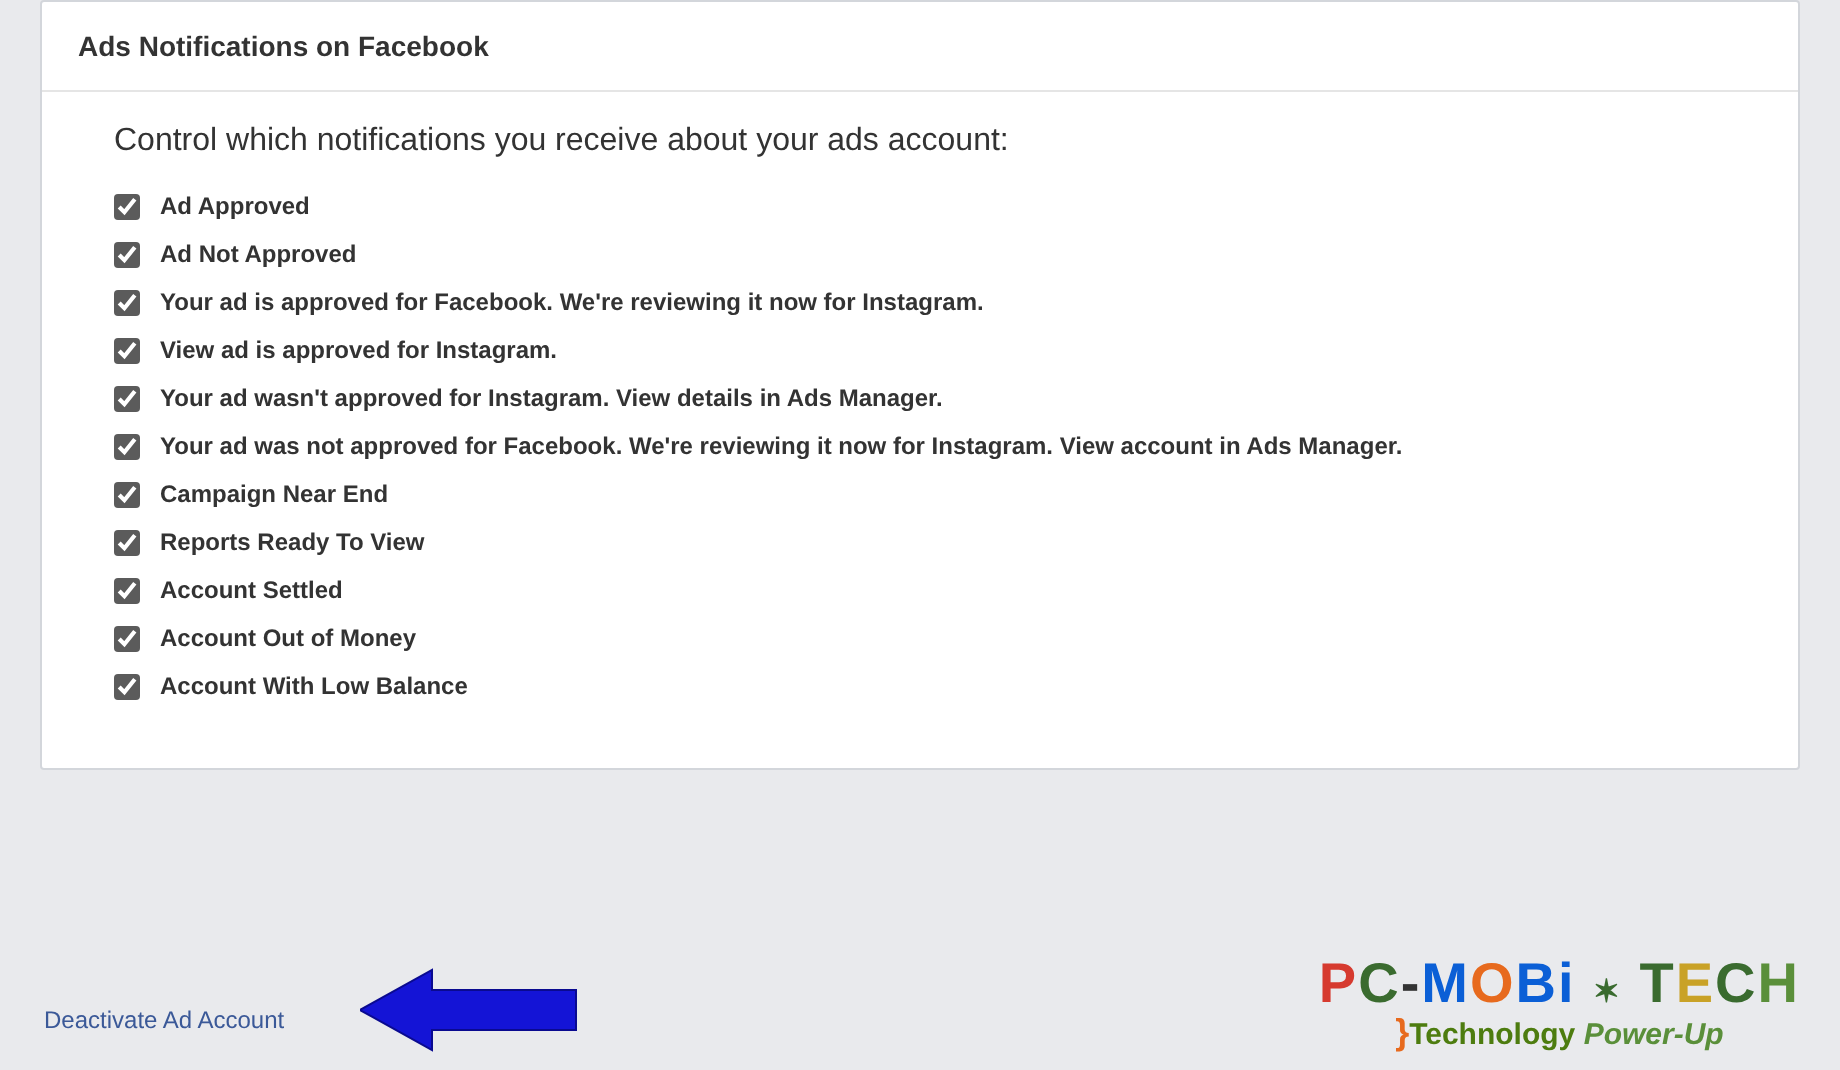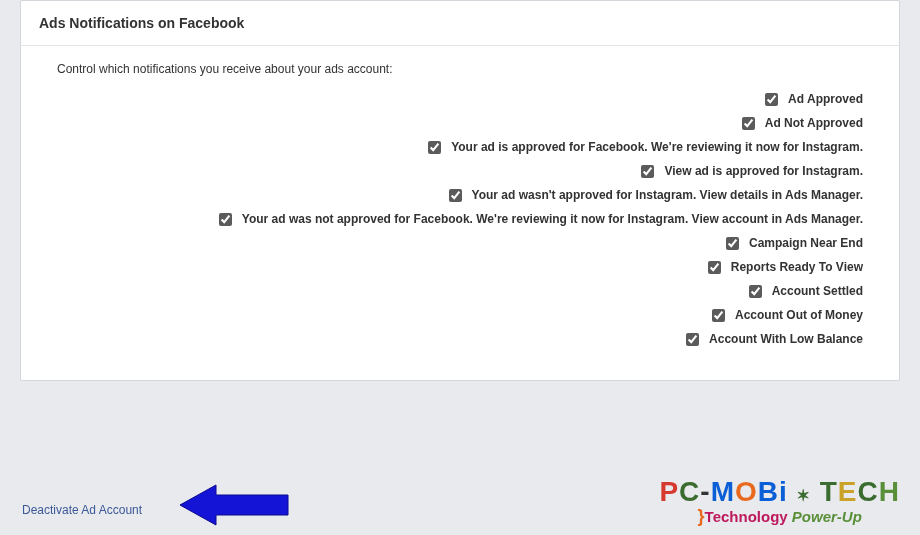--- a/index.html
+++ b/index.html
@@ -23,32 +23,31 @@
     }
     .panel-header h2 {
       font-size: 14px;
       font-weight: bold;
       color: #333;
     }
     .panel-body {
       padding: 16px 36px 24px 36px;
     }
     .intro {
-      font-size: 12px;
+      font-size: 16px;
       color: #333;
       margin-bottom: 16px;
     }
     .checklist {
       list-style: none;
     }
     .checklist li {
       display: flex;
       align-items: center;
       margin-bottom: 10px;
-      justify-content: flex-end;
     }
     .checklist input[type="checkbox"] {
       width: 13px;
       height: 13px;
       margin-right: 10px;
       accent-color: #5b5b5b;
     }
     .checklist label {
       font-size: 12px;
       font-weight: bold;
@@ -90,21 +89,21 @@
     .logo .row1 .i { color: #0b5fd6; }
     .logo .row1 .t { color: #3a6b2f; }
     .logo .row1 .e { color: #c9a227; }
     .logo .row1 .h { color: #5a8f3a; }
     .logo .row2 {
       font-size: 15px;
       font-weight: bold;
       margin-top: -2px;
     }
     .logo .row2 .brace { color: #e76a1e; font-size:18px; }
-    .logo .row2 .tech { color: #be185d; }
+    .logo .row2 .tech { color: #4d7c0f; }
     .logo .row2 .power { color: #5a8f3a; font-style: italic; }
     .star { color:#3a6b2f; font-size:16px; position:relative; }
   </style>
 </head>
 <body>
 
 <div class="panel">
   <div class="panel-header">
     <h2>Ads Notifications on Facebook</h2>
   </div>

